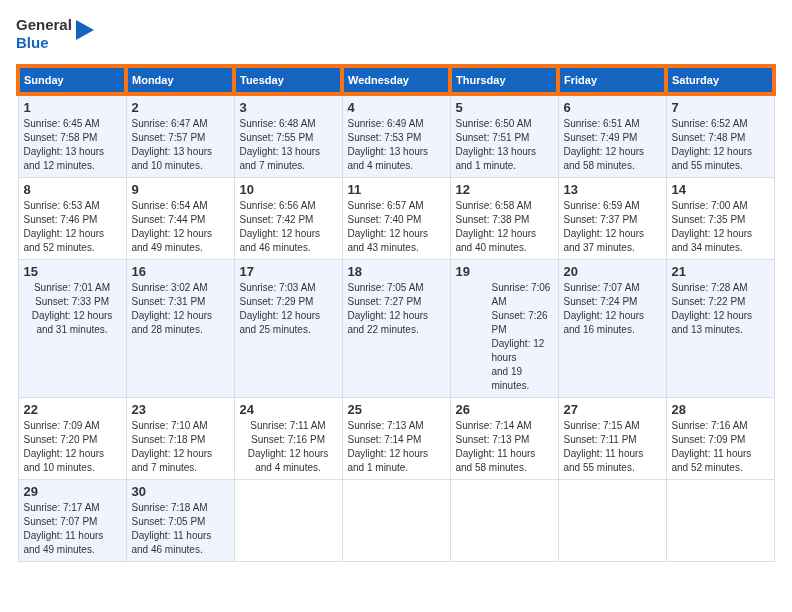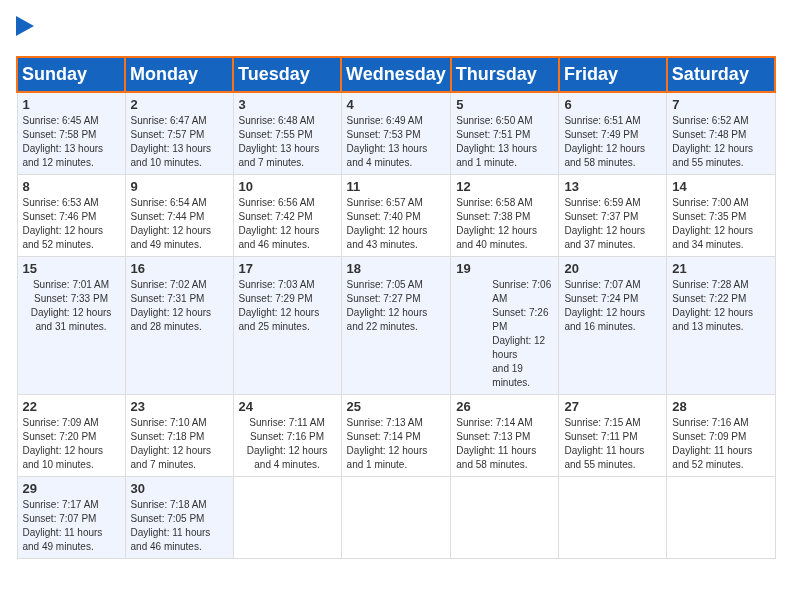--- a/index.html
+++ b/index.html
@@ -33,24 +33,24 @@
       font-size: 15px;
       color: #555;
     }
     table {
       width: 100%;
       border-collapse: collapse;
     }
     thead tr th {
       background-color: #1565c0;
       color: #fff;
-      font-size: 18px;
+      font-size: 11px;
       padding: 6px 4px;
       text-align: left;
-      border: 2px solid #f97316;
+      border: 4px solid #f97316;
     }
     tbody tr td {
       vertical-align: top;
       padding: 4px 5px;
       border: 1px solid #ddd;
       font-size: 10.5px;
       color: #333;
       width: 14.28%;
       min-height: 80px;
     }
@@ -73,20 +73,24 @@
     }
     .empty-cell {
       background: #fff !important;
     }
   </style>
 </head>
 <body>
 
 <div class="header">
   <div class="logo">
+  <div style="font-size:15px;font-weight:bold;line-height:1.2;">
+    <span style="color:#333;">General</span><br>
+    <span style="color:#1565c0;">Blue</span>
+  </div>
   <svg width="20" height="28" viewBox="0 0 20 28">
     <polygon points="0,0 18,10 0,20" fill="#1565c0"></polygon>
   </svg>
 </div>
   <div class="title-block">
     <div class="month-title"></div>
     <div class="location"></div>
   </div>
 </div>
 
@@ -208,21 +212,21 @@
       <tr>
         <td>
           <span class="day-num">15</span>
           <div class="day-info" style="white-space: pre-line; text-align: center;">Sunrise: 7:01 AM
 Sunset: 7:33 PM
 Daylight: 12 hours
 and 31 minutes.</div>
         </td>
         <td>
           <span class="day-num">16</span>
-          <div class="day-info" style="white-space: pre-line;">Sunrise: 7:02 AM
+          <div class="day-info" style="white-space: pre-line;">Sunrise: 3:02 AM
 Sunset: 7:31 PM
 Daylight: 12 hours
 and 28 minutes.</div>
         </td>
         <td>
           <span class="day-num">17</span>
           <div class="day-info" style="white-space: pre-line;">Sunrise: 7:03 AM
 Sunset: 7:29 PM
 Daylight: 12 hours
 and 25 minutes.</div>

